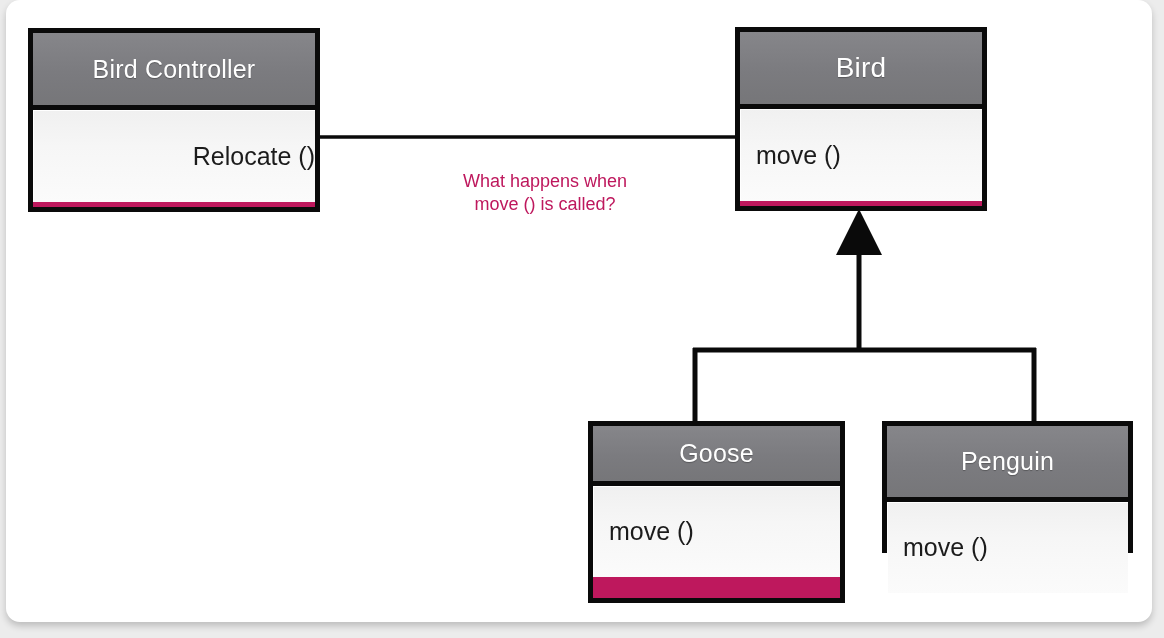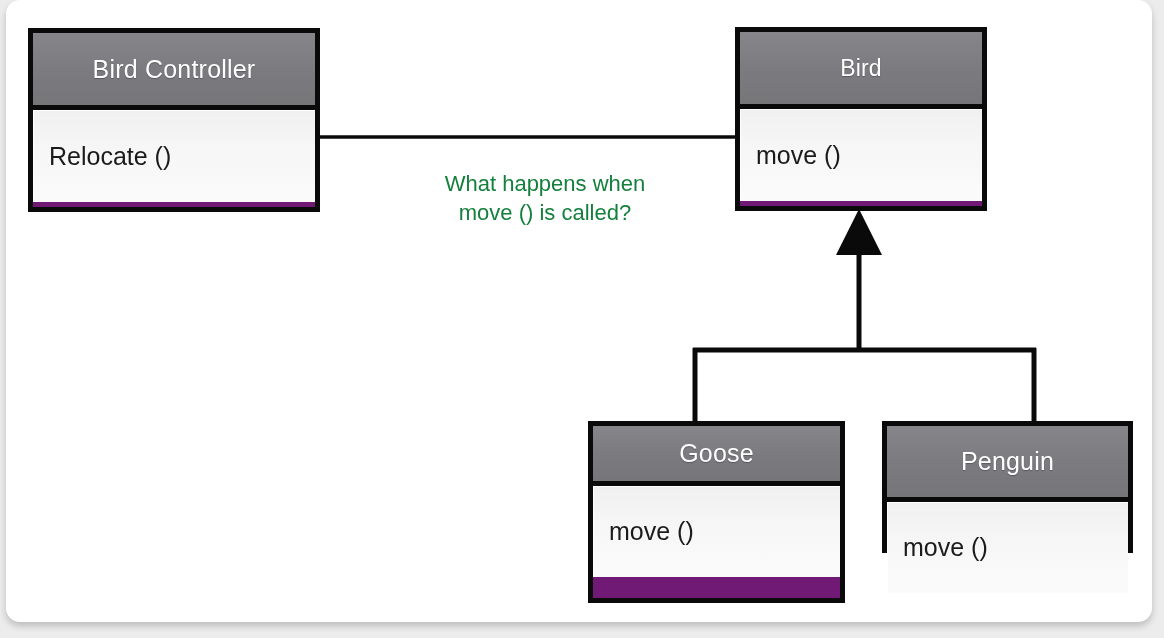--- a/index.html
+++ b/index.html
@@ -25,21 +25,21 @@
     height: 622px;
     background: #ffffff;
     border-radius: 14px;
     box-shadow: 0 4px 7px rgba(0,0,0,0.20);
   }
   
   .uml-class {
     position: absolute;
     box-sizing: border-box;
     border: 5px solid #0a0a0a;
-    background: #701a75;
+    background: #be185d;
   }
   .uml-header {
     box-sizing: border-box;
     background: linear-gradient(180deg, #86868a 0%, #7b7b7f 55%, #767679 100%);
     color: #ffffff;
     display: flex;
     align-items: center;
     justify-content: center;
     text-align: center;
     letter-spacing: 0.2px;
@@ -58,24 +58,24 @@
     box-shadow: inset 0 1px 0 #ffffff, inset 1px 0 0 #ffffff;
   }
   .uml-body .member {
     padding-left: 16px;
     white-space: nowrap;
   }
 
   
   #box-bird-controller { left: 28px;  top: 28px;  width: 292px; height: 184px; }
   #box-bird-controller .uml-header { height: 77px; font-size: 25px; }
-  #box-bird-controller .uml-body   { height: 92px; font-size: 25px; }
+  #box-bird-controller .uml-body   { height: 92px; font-size: 25px; justify-content: flex-end; }
 
   #box-bird { left: 735px; top: 27px; width: 252px; height: 184px; }
-  #box-bird .uml-header { height: 77px; font-size: 23px; }
+  #box-bird .uml-header { height: 77px; font-size: 28px; }
   #box-bird .uml-body   { height: 92px; font-size: 25px; }
 
   #box-goose { left: 588px; top: 421px; width: 257px; height: 182px; }
   #box-goose .uml-header { height: 60px; font-size: 25px; }
   #box-goose .uml-body   { height: 91px; font-size: 25px; }
 
   #box-penguin { left: 882px; top: 421px; width: 251px; height: 132px; }
   #box-penguin .uml-header { height: 76px; font-size: 25px; }
   #box-penguin .uml-body   { height: 91px; font-size: 25px; }
 
@@ -87,23 +87,23 @@
     height: 638px;
     pointer-events: none;
   }
   
   .annotation {
     position: absolute;
     left: 372px;
     top: 170px;
     width: 346px;
     text-align: center;
-    font-size: 22px;
+    font-size: 18px;
     line-height: 1.30;
-    color: #15803d;
+    color: #be185d;
     white-space: pre-line;
   }
 </style>
 </head>
 <body>
 
 <div id="stage">
 
   <div class="page-card"></div>
 

